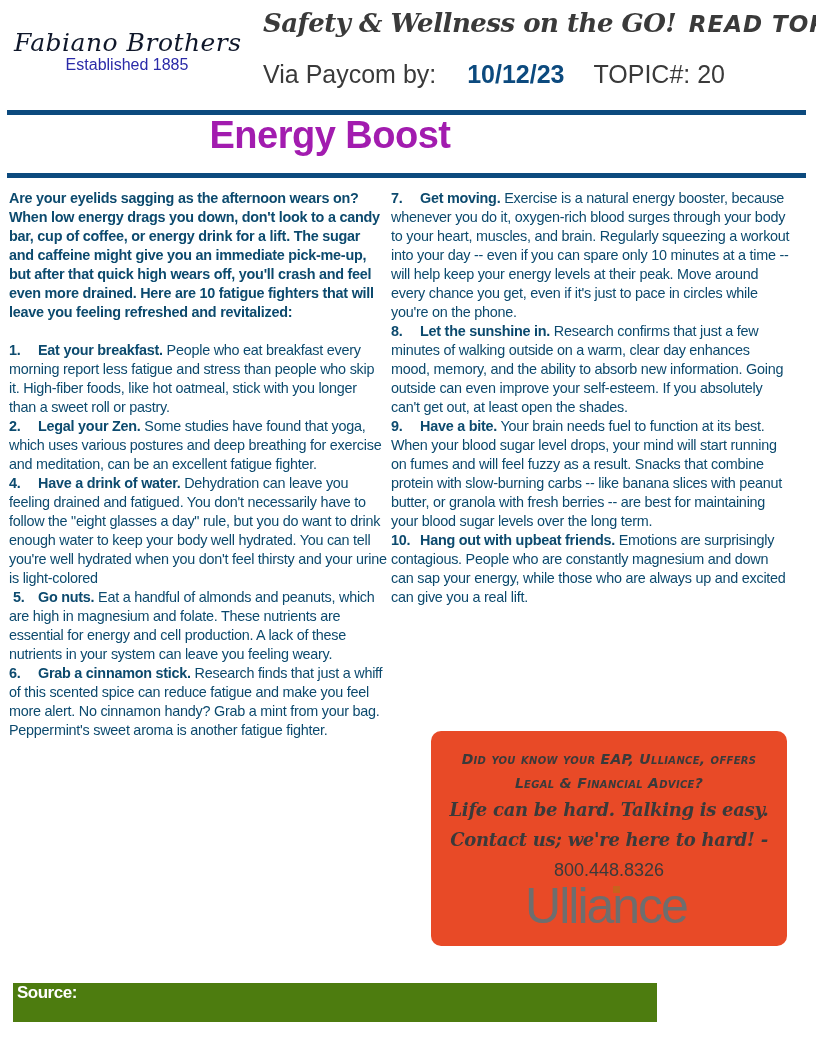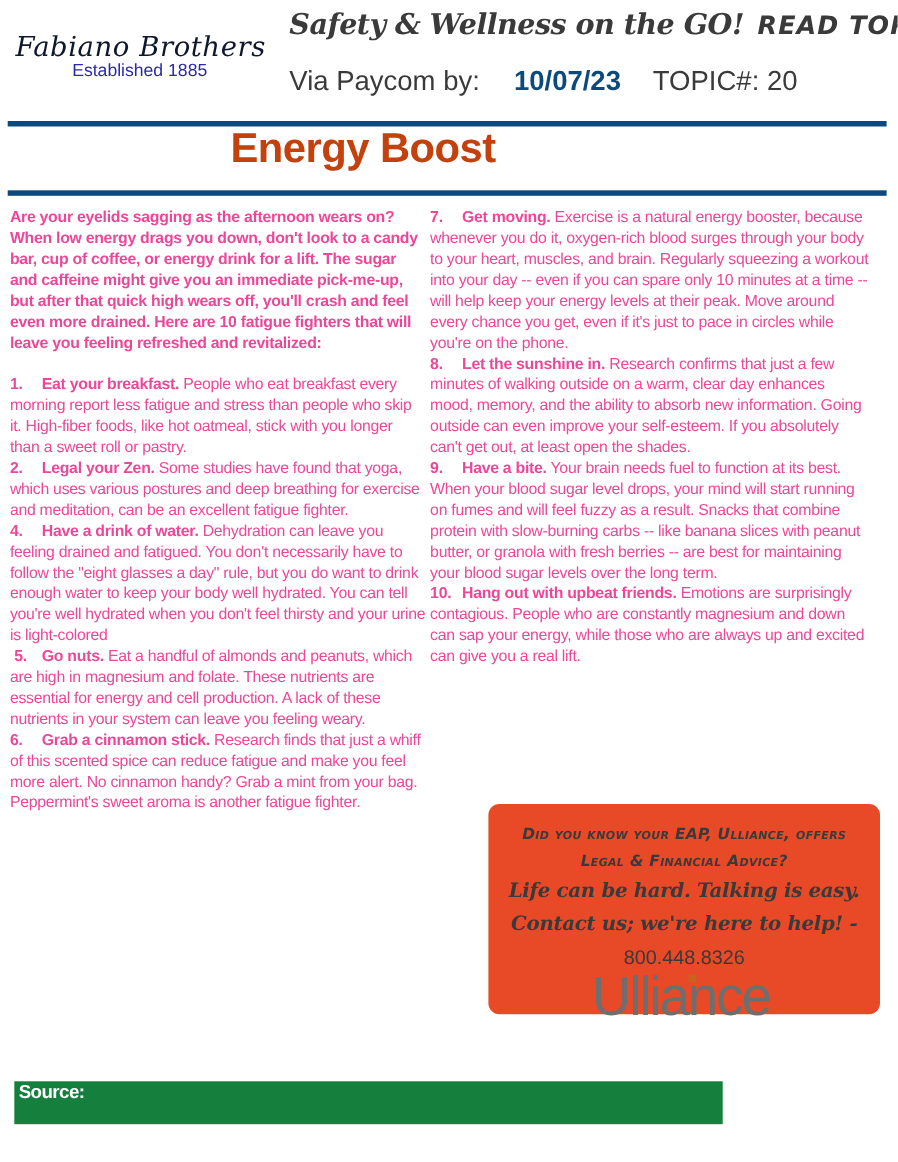--- a/index.html
+++ b/index.html
@@ -16,59 +16,59 @@
     .title-read { font-family: "DejaVu Sans", sans-serif; font-weight: bold; font-style: italic; font-size: 23px; letter-spacing: 1px; margin-left: 8px; }
 
     .via-line { position: absolute; left: 263px; top: 60px; white-space: nowrap; font-family: "Liberation Sans", sans-serif; font-size: 25px; color: #3a3a3a; }
     .via-date { color: #0c4a7e; font-weight: bold; margin-left: 24px; }
     .via-topic { margin-left: 22px; }
 
     .rule { position: absolute; left: 7px; width: 799px; height: 5px; background: #0c4a7e; }
     .rule.top { top: 110px; }
     .rule.bottom { top: 173px; }
 
-    .page-title { position: absolute; left: 0; width: 660px; top: 114px; text-align: center; font-family: "Liberation Sans", sans-serif; font-weight: bold; font-size: 38px; color: #c2410c; letter-spacing: -0.5px; }
+    .page-title { position: absolute; left: 0; width: 660px; top: 114px; text-align: center; font-family: "Liberation Sans", sans-serif; font-weight: bold; font-size: 38px; color: #a21caf; letter-spacing: -0.5px; }
 
     
-    .col { position: absolute; top: 189px; font-family: "Liberation Sans", sans-serif; font-size: 14.4px; line-height: 19px; color: #ec4899; letter-spacing: -0.25px; }
+    .col { position: absolute; top: 189px; font-family: "Liberation Sans", sans-serif; font-size: 14.4px; line-height: 19px; color: #0c4a6e; letter-spacing: -0.25px; }
     .col.left { left: 9px; width: 378px; }
     .col.right { left: 391px; width: 400px; }
     .intro { font-weight: bold; margin-bottom: 19px; }
     .item { }
     .item .num { font-weight: bold; display: inline-block; width: 29px; }
     .item .head { font-weight: bold; }
 
     
-    .promo { position: absolute; left: 444px; top: 731px; width: 356px; height: 191px; background: #e84a27; border-radius: 10px; text-align: center; color: #3a3a3a; }
+    .promo { position: absolute; left: 431px; top: 731px; width: 356px; height: 215px; background: #e84a27; border-radius: 10px; text-align: center; color: #3a3a3a; }
     .promo-q { font-family: "DejaVu Sans", sans-serif; font-variant: small-caps; font-style: italic; font-weight: bold; font-size: 14px; line-height: 24px; padding-top: 16px; letter-spacing: 0.3px; }
     .promo-s { font-family: "DejaVu Serif", serif; font-style: italic; font-weight: bold; font-size: 18px; line-height: 30px; letter-spacing: -0.3px; }
     .promo-phone { font-family: "Liberation Sans", sans-serif; font-size: 18px; line-height: 26px; margin-top: 2px; }
     .promo-logo { font-family: "Liberation Sans", sans-serif; font-size: 50px; line-height: 46px; color: #6e6e6e; letter-spacing: -2px; position: relative; display: inline-block; margin-left: -6px; }
     .promo-logo .dot { position: absolute; left: 88px; top: 3px; width: 7px; height: 7px; background: #c8621e; }
 
     
-    .footer { position: absolute; left: 13px; top: 983px; width: 644px; height: 39px; background: #15803d; }
+    .footer { position: absolute; left: 13px; top: 983px; width: 644px; height: 39px; background: #4d7c0f; }
     .footer-label { position: absolute; left: 4px; top: 0px; color: #ffffff; font-family: "Liberation Sans", sans-serif; font-weight: bold; font-size: 17px; line-height: 20px; letter-spacing: -0.5px; }
   </style>
 </head>
 <body>
 
 <div class="logo">
   <div class="logo-name">Fabiano Brothers</div>
   <div class="logo-est">Established 1885</div>
 </div>
 
 <div class="title-line">
   <span class="title-script">Safety &amp; Wellness on the GO!</span>
   <span class="title-read">READ TOPIC</span>
 </div>
 
 <div class="via-line">
   <span>Via Paycom by:</span>
-  <span class="via-date">10/07/23</span>
+  <span class="via-date">10/12/23</span>
   <span class="via-topic">TOPIC#: 20</span>
 </div>
 
 <div class="rule top"></div>
 <div class="page-title">Energy Boost</div>
 <div class="rule bottom"></div>
 
 <div class="col left">
   <div class="intro">Are your eyelids sagging as the afternoon wears on? When low energy drags you down, don't look to a candy bar, cup of coffee, or energy drink for a lift. The sugar and caffeine might give you an immediate pick-me-up, but after that quick high wears off, you'll crash and feel even more drained. Here are 10 fatigue fighters that will leave you feeling refreshed and revitalized:</div>
 
@@ -103,21 +103,21 @@
     <span class="num">10.</span><span class="head">Hang out with upbeat friends.</span><span> Emotions are surprisingly contagious. People who are constantly magnesium and down can sap your energy, while those who are always up and excited can give you a real lift.</span>
   </div>
 </div>
 
 <div class="promo">
   <div class="promo-q">
     <div>Did you know your EAP, Ulliance, offers</div>
     <div>Legal &amp; Financial Advice?</div>
   </div>
   <div class="promo-s">Life can be hard.  Talking is easy.</div>
-  <div class="promo-s">Contact us; we're here to help! -</div>
+  <div class="promo-s">Contact us; we're here to hard! -</div>
   <div class="promo-phone">800.448.8326</div>
   <div class="promo-logo">
     <span>Ulliance</span>
     <span class="dot"></span>
   </div>
 </div>
 
 <div class="footer">
   <div class="footer-label">Source:</div>
 </div>

